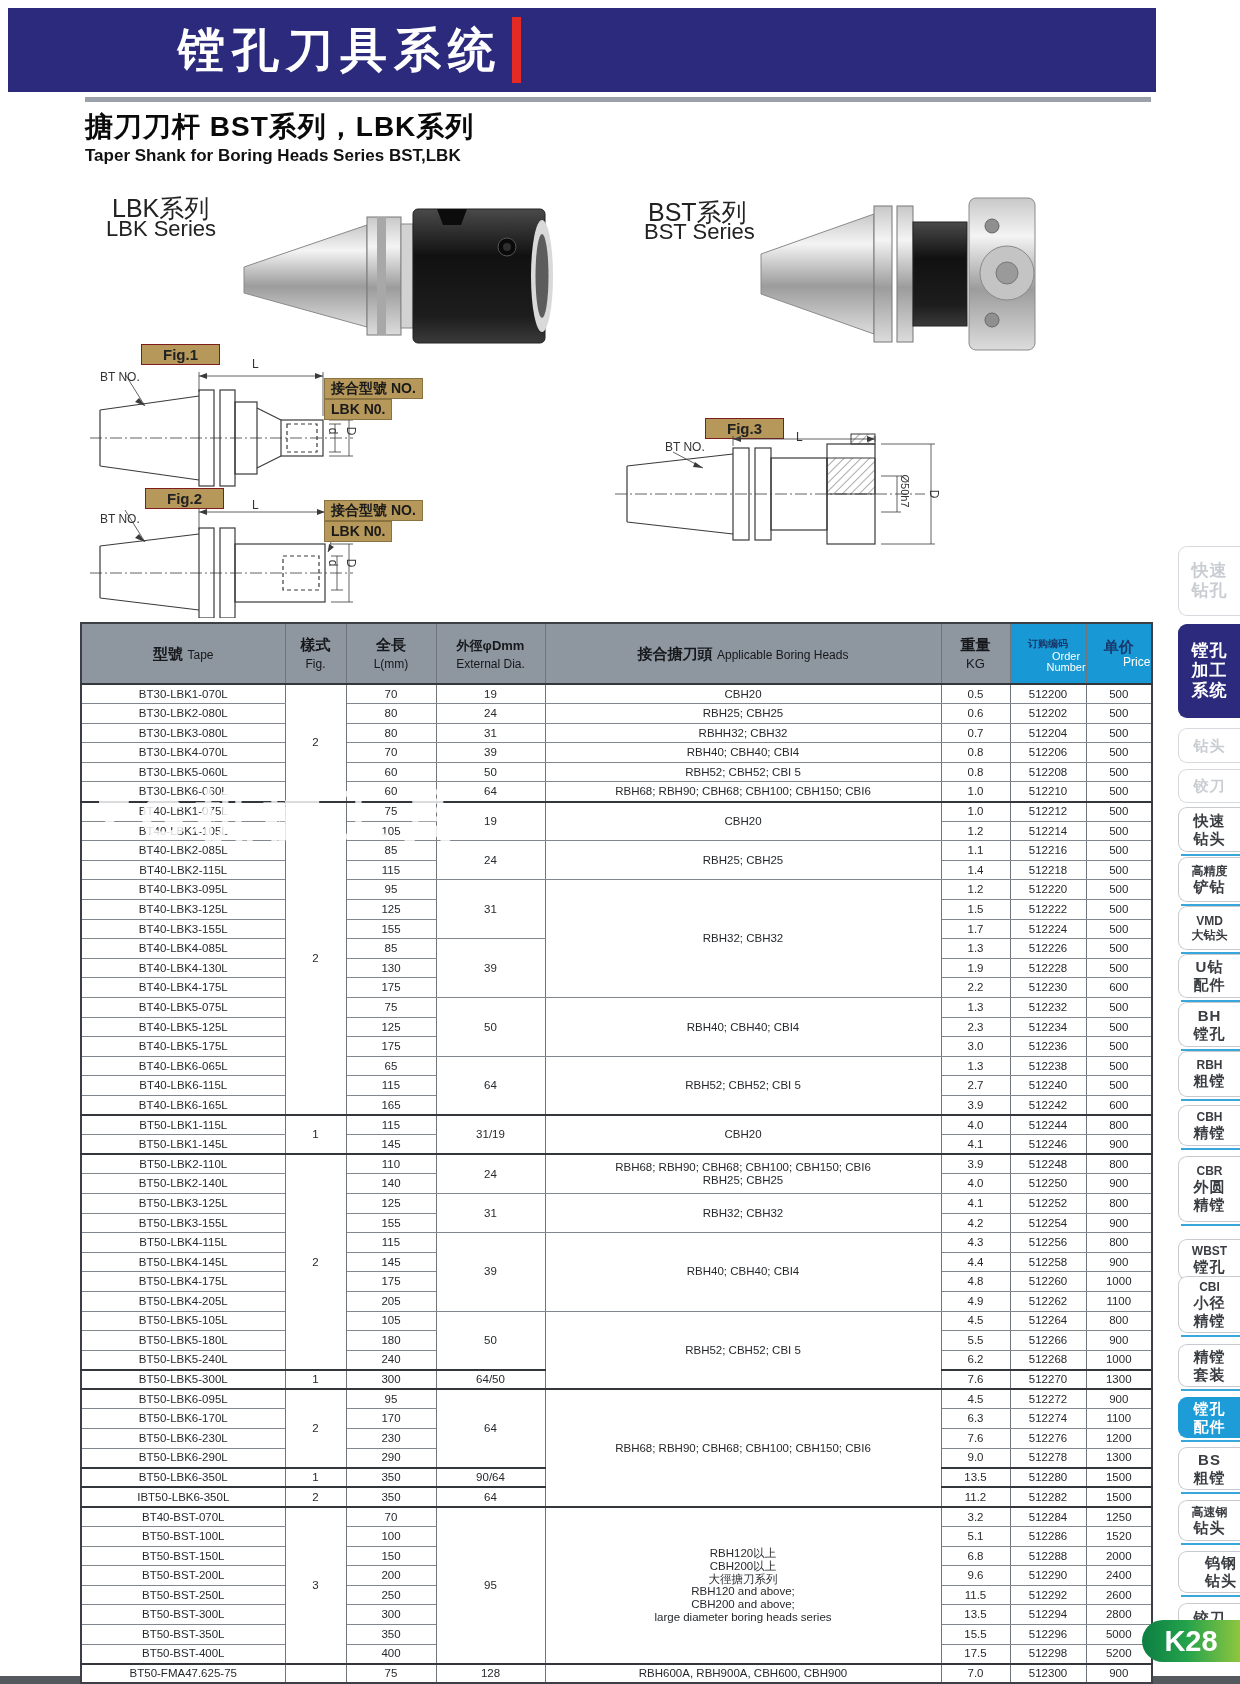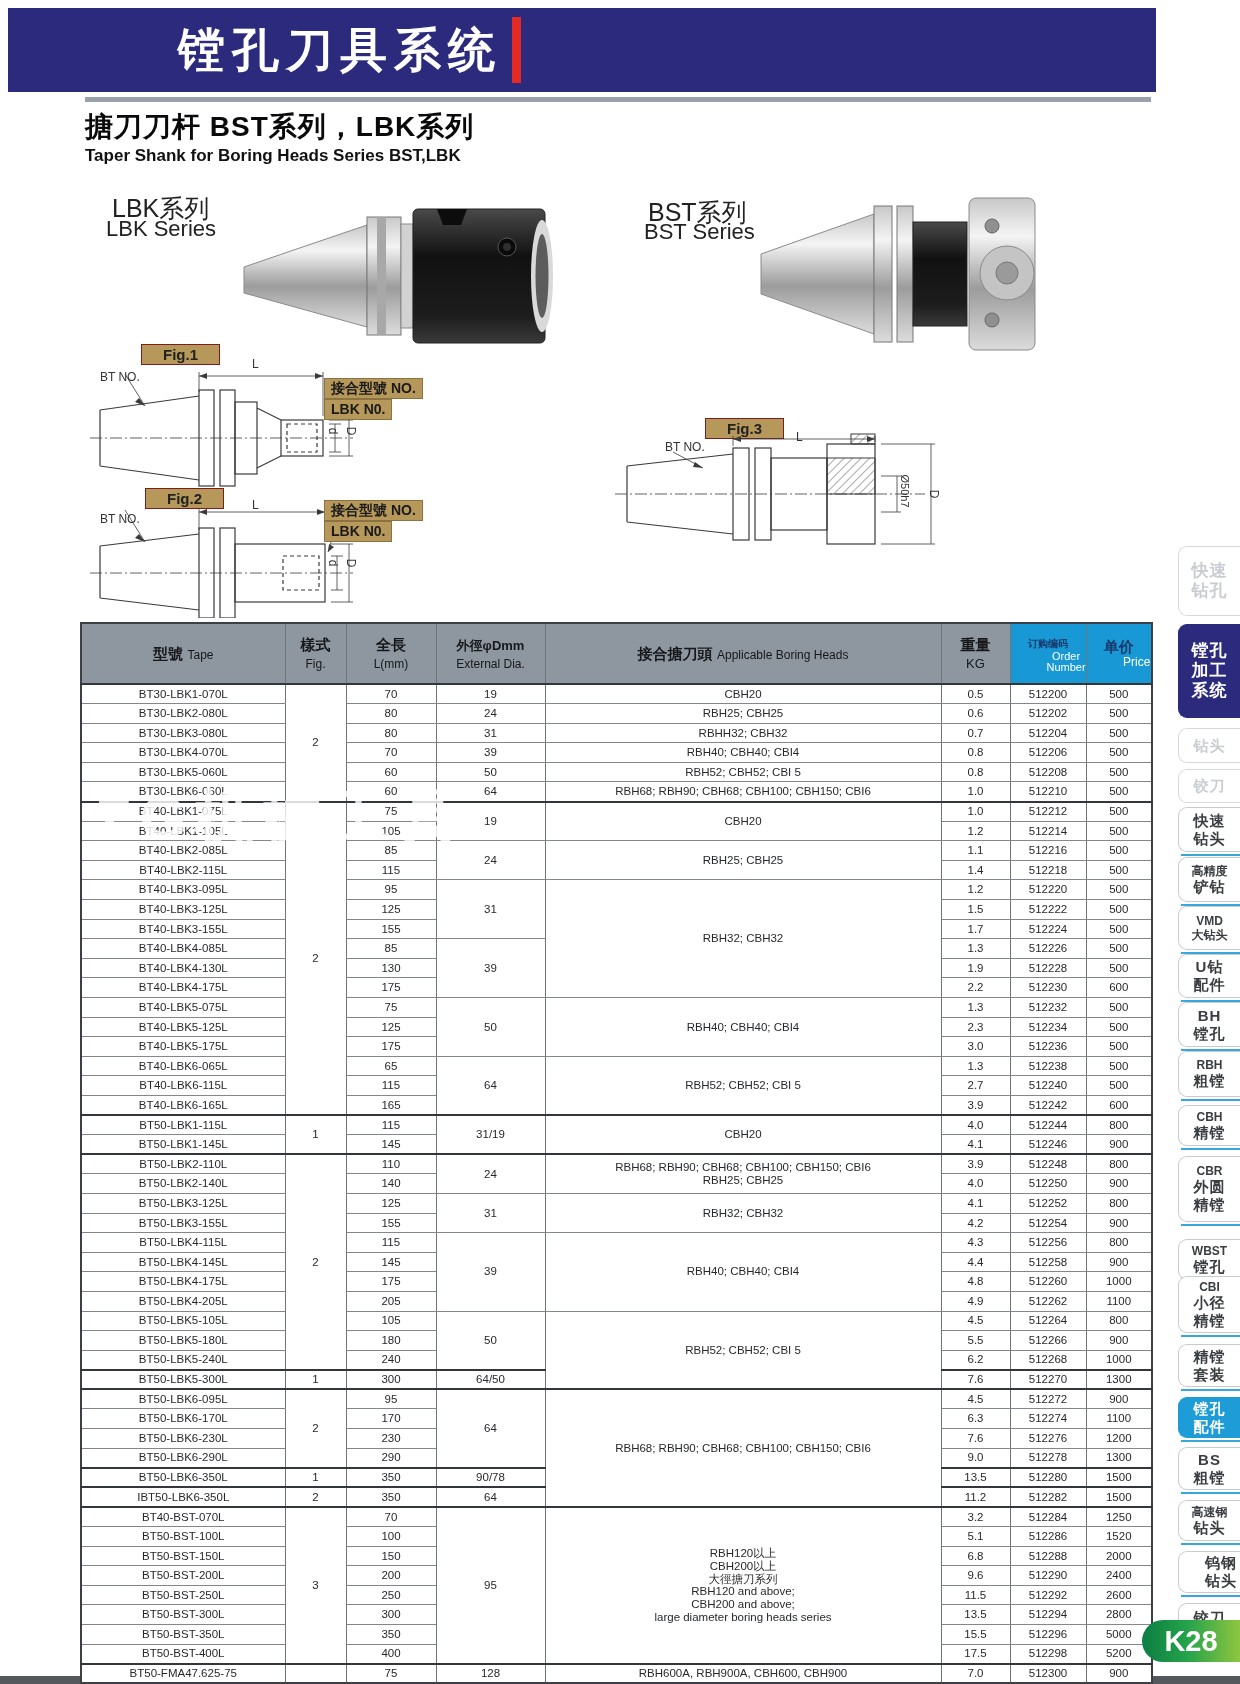--- a/index.html
+++ b/index.html
@@ -568,21 +568,21 @@
         <td class="c-model">BT50-LBK6-290L</td>
         <td class="c-len">290</td>
         <td class="c-kg">9.0</td>
         <td class="c-order">512278</td>
         <td class="c-price">1300</td>
       </tr>
       <tr class="gs">
         <td class="c-model">BT50-LBK6-350L</td>
         <td class="c-fig">1</td>
         <td class="c-len">350</td>
-        <td class="c-dia">90/78</td>
+        <td class="c-dia">90/64</td>
         <td class="c-kg">13.5</td>
         <td class="c-order">512280</td>
         <td class="c-price">1500</td>
       </tr>
       <tr class="gs">
         <td class="c-model">IBT50-LBK6-350L</td>
         <td class="c-fig">2</td>
         <td class="c-len">350</td>
         <td class="c-dia">64</td>
         <td class="c-kg">11.2</td>

